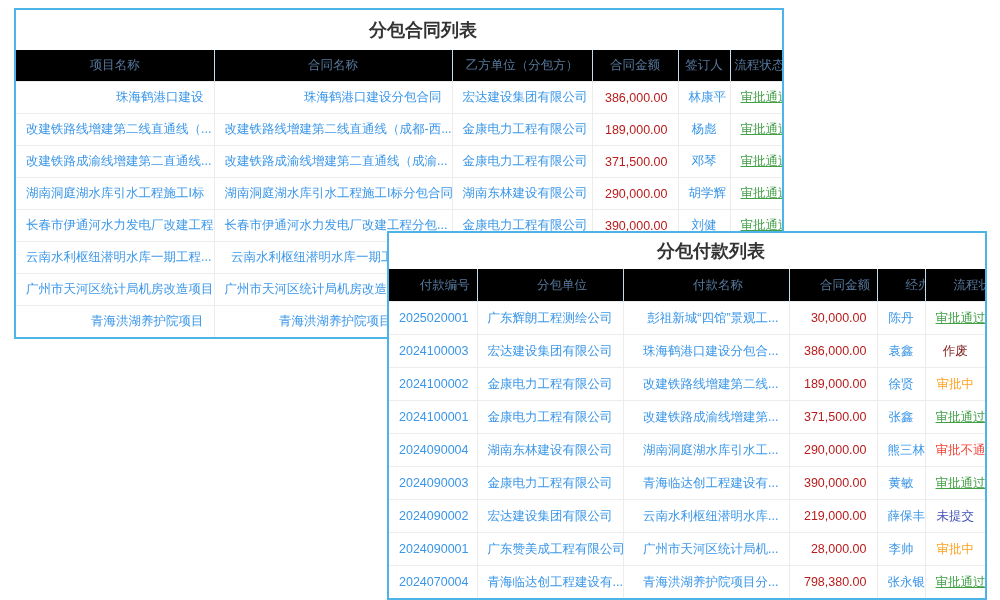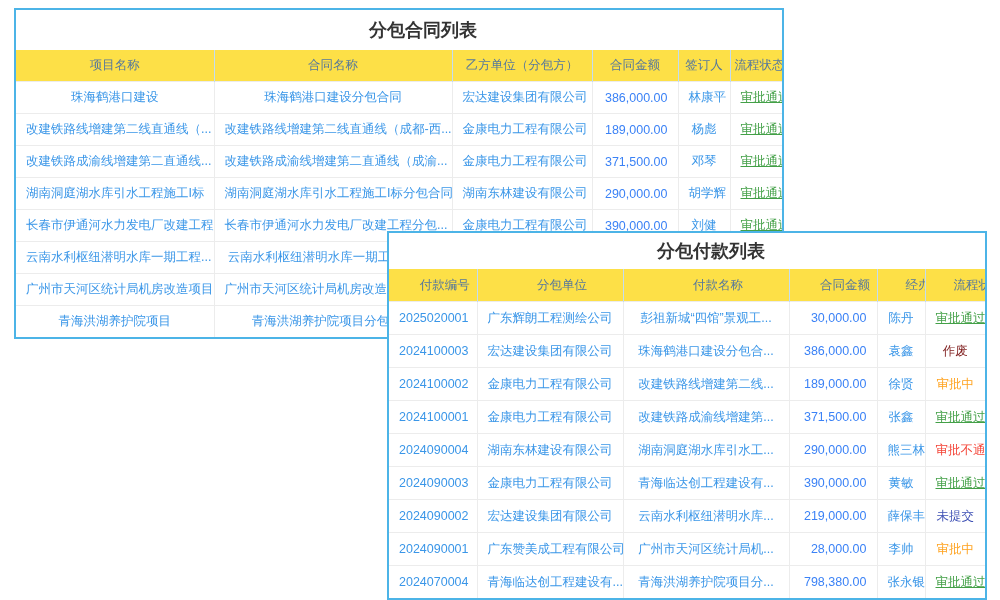--- a/index.html
+++ b/index.html
@@ -7,37 +7,37 @@
   .stage{position:relative;width:1000px;height:600px;background:#fff;overflow:hidden;}
 
   .panel{position:absolute;background:#fff;border:2px solid #4cb4e7;box-sizing:border-box;}
   .panel-title{display:flex;align-items:center;justify-content:center;
     font-size:18px;font-weight:700;color:#333;margin-left:48px;}
   #contract-panel .panel-title{height:40px;}
   #payment-panel .panel-title{height:36px;}
 
   table.grid{width:100%;border-collapse:collapse;table-layout:fixed;font-size:12.5px;}
   table.grid th{
-    background:#fde047;color:#56789c;font-weight:400;
+    background:#000000;color:#56789c;font-weight:400;
     border-right:1px solid #c3ddf0;padding:0 4px;
     white-space:nowrap;overflow:hidden;text-align:center;margin-top:20px;}
   table.grid th:last-child{border-right:none;}
   #contract-panel th{height:31px;}
   #payment-panel th{height:32px;padding-left:28px;}
 
   table.grid td{
     border-top:1px solid #ececec;border-right:1px solid #ececec;
     padding:0 10px;white-space:nowrap;overflow:hidden;background:#fff;}
   table.grid td:last-child{border-right:none;}
   #contract-panel td{height:31px;}
   #payment-panel td{height:32px;}
 
-  .al{text-align:center;}
+  .al{text-align:right;}
   .ac{text-align:center;padding:0 4px;}
-  .ar{text-align:right;padding-right:12px;color:#3b82f6;}
+  .ar{text-align:right;padding-right:12px;color:#b91c1c;}
   .c-link{color:#3a96e8;cursor:pointer;}
   .cell-status{text-align:center;padding:0 1px;overflow:visible;cursor:pointer;}
   .status-approved{color:#43a047;text-decoration:underline;}
   .status-voided{color:#7f1d1d;}
   .status-reviewing{color:#ffa21d;}
   .status-rejected{color:#f44336;}
   .status-not_submitted{color:#3f51b5;}
 </style>
 </head>
 <body>

